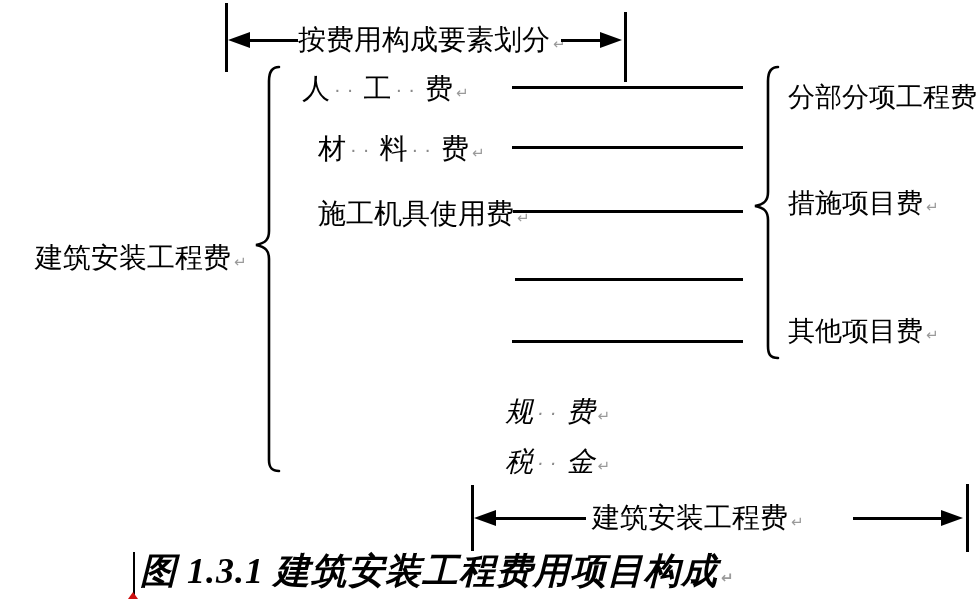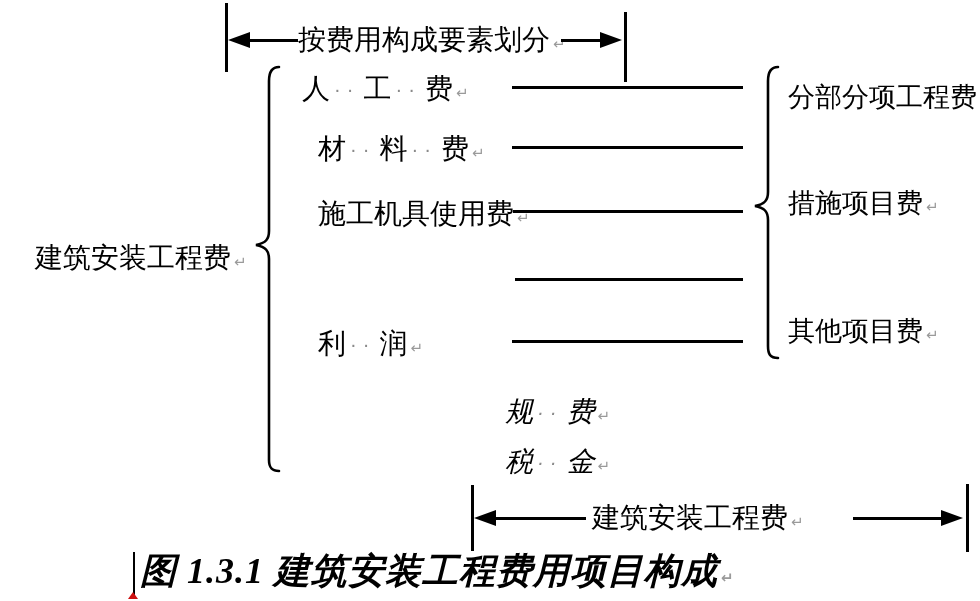--- a/index.html
+++ b/index.html
@@ -40,21 +40,20 @@
 
   <div class="lbl" style="left:35px;top:238px;"><span>建筑安装工程费</span><span class="pmark">↵</span></div>
 
   <svg class="brace" style="left:250px;top:64px;" width="34" height="410" viewBox="0 0 34 410">
     <path d="M 29 3 C 21 3 19 9 19 17 L 19 167 C 19 175 16 179 6 181 C 16 183 19 187 19 195 L 19 396 C 19 403 21 407 29 407" fill="none" stroke="#000" stroke-width="2.6" stroke-linecap="round"></path>
   </svg>
 
   <div class="lbl" style="left:302px;top:69px;"><span>人</span><span class="sep">··</span><span>工</span><span class="sep">··</span><span>费</span><span class="pmark">↵</span></div>
   <div class="lbl" style="left:318px;top:129px;"><span>材</span><span class="sep">··</span><span>料</span><span class="sep">··</span><span>费</span><span class="pmark">↵</span></div>
   <div class="lbl" style="left:318px;top:194px;"><span>施工机具使用费</span><span class="pmark">↵</span></div>
-  <div class="lbl" style="left:318px;top:324px;"><span>利</span><span class="sep">··</span><span>润</span><span class="pmark">↵</span></div>
   <div class="lbl" style="left:505px;top:392px;font-style:italic;"><span>规</span><span class="sep">··</span><span>费</span><span class="pmark">↵</span></div>
   <div class="lbl" style="left:505px;top:442px;font-style:italic;"><span>税</span><span class="sep">··</span><span>金</span><span class="pmark">↵</span></div>
 
   <div class="hline" style="left:512px;top:86px;width:231px;"></div>
   <div class="hline" style="left:512px;top:146px;width:231px;"></div>
   <div class="hline" style="left:513px;top:210px;width:230px;"></div>
   <div class="hline" style="left:515px;top:278px;width:228px;"></div>
   <div class="hline" style="left:512px;top:340px;width:231px;"></div>
 
   <svg class="brace" style="left:749px;top:64px;" width="32" height="300" viewBox="0 0 32 300">

